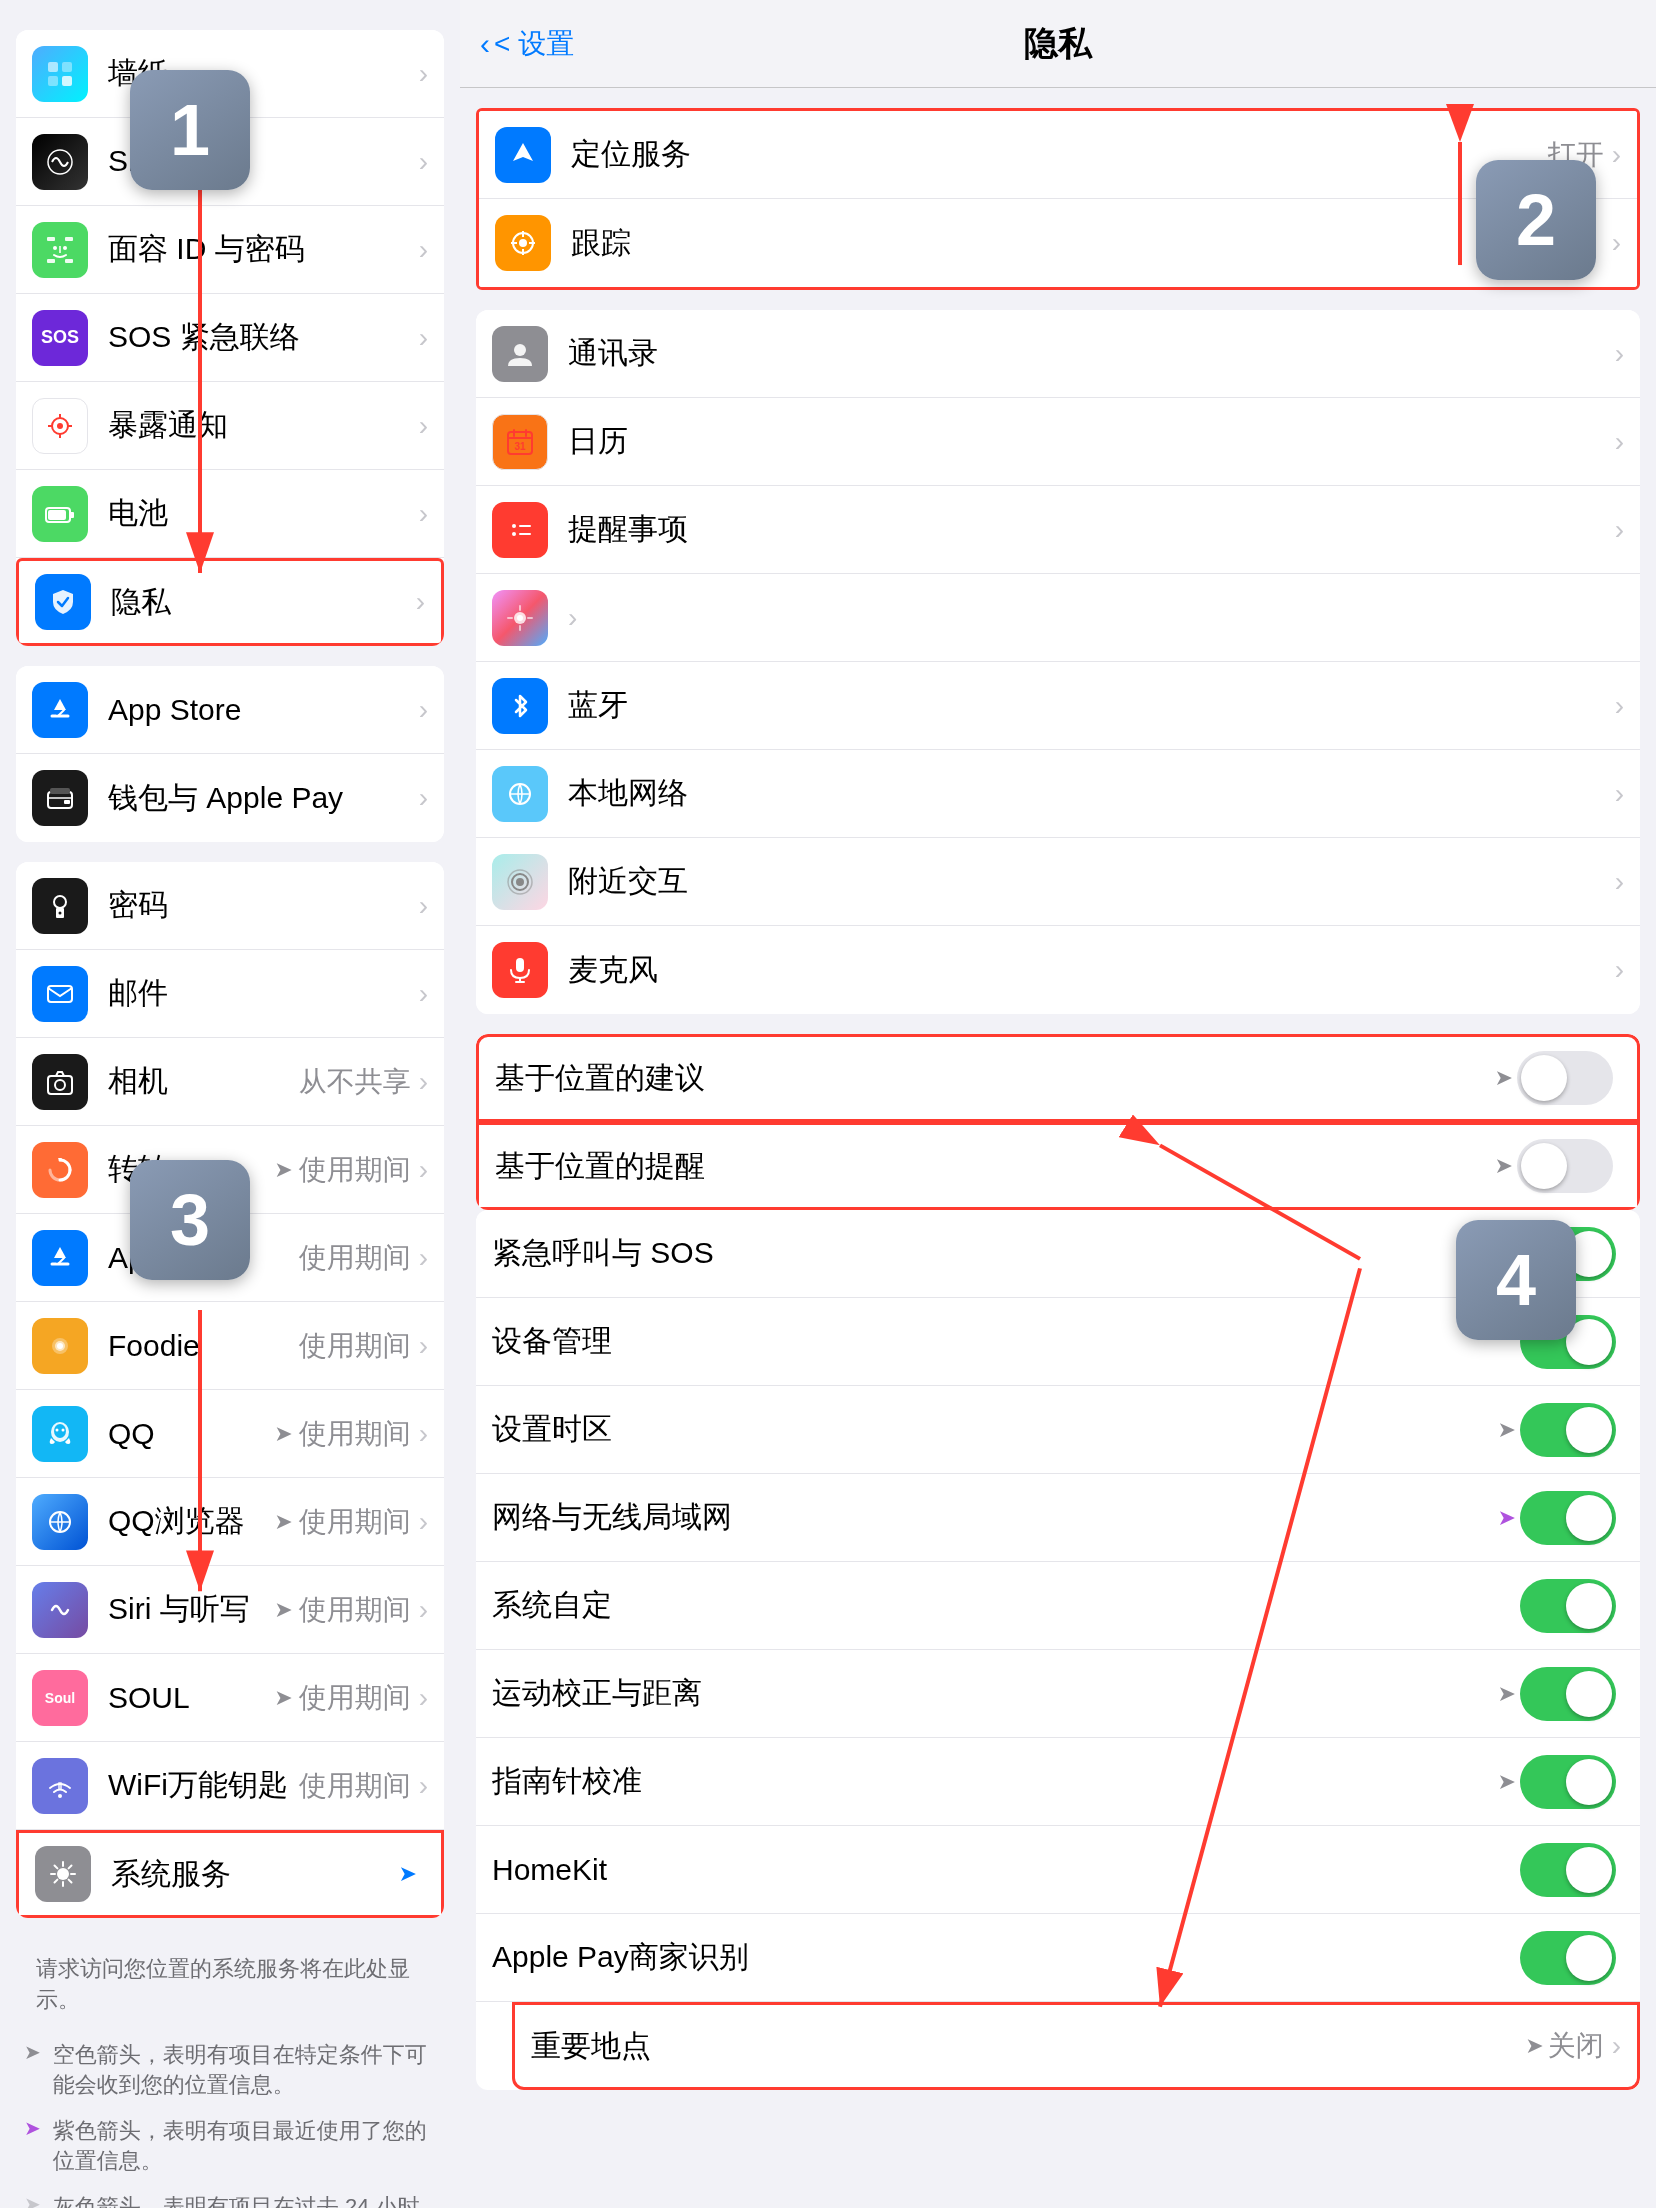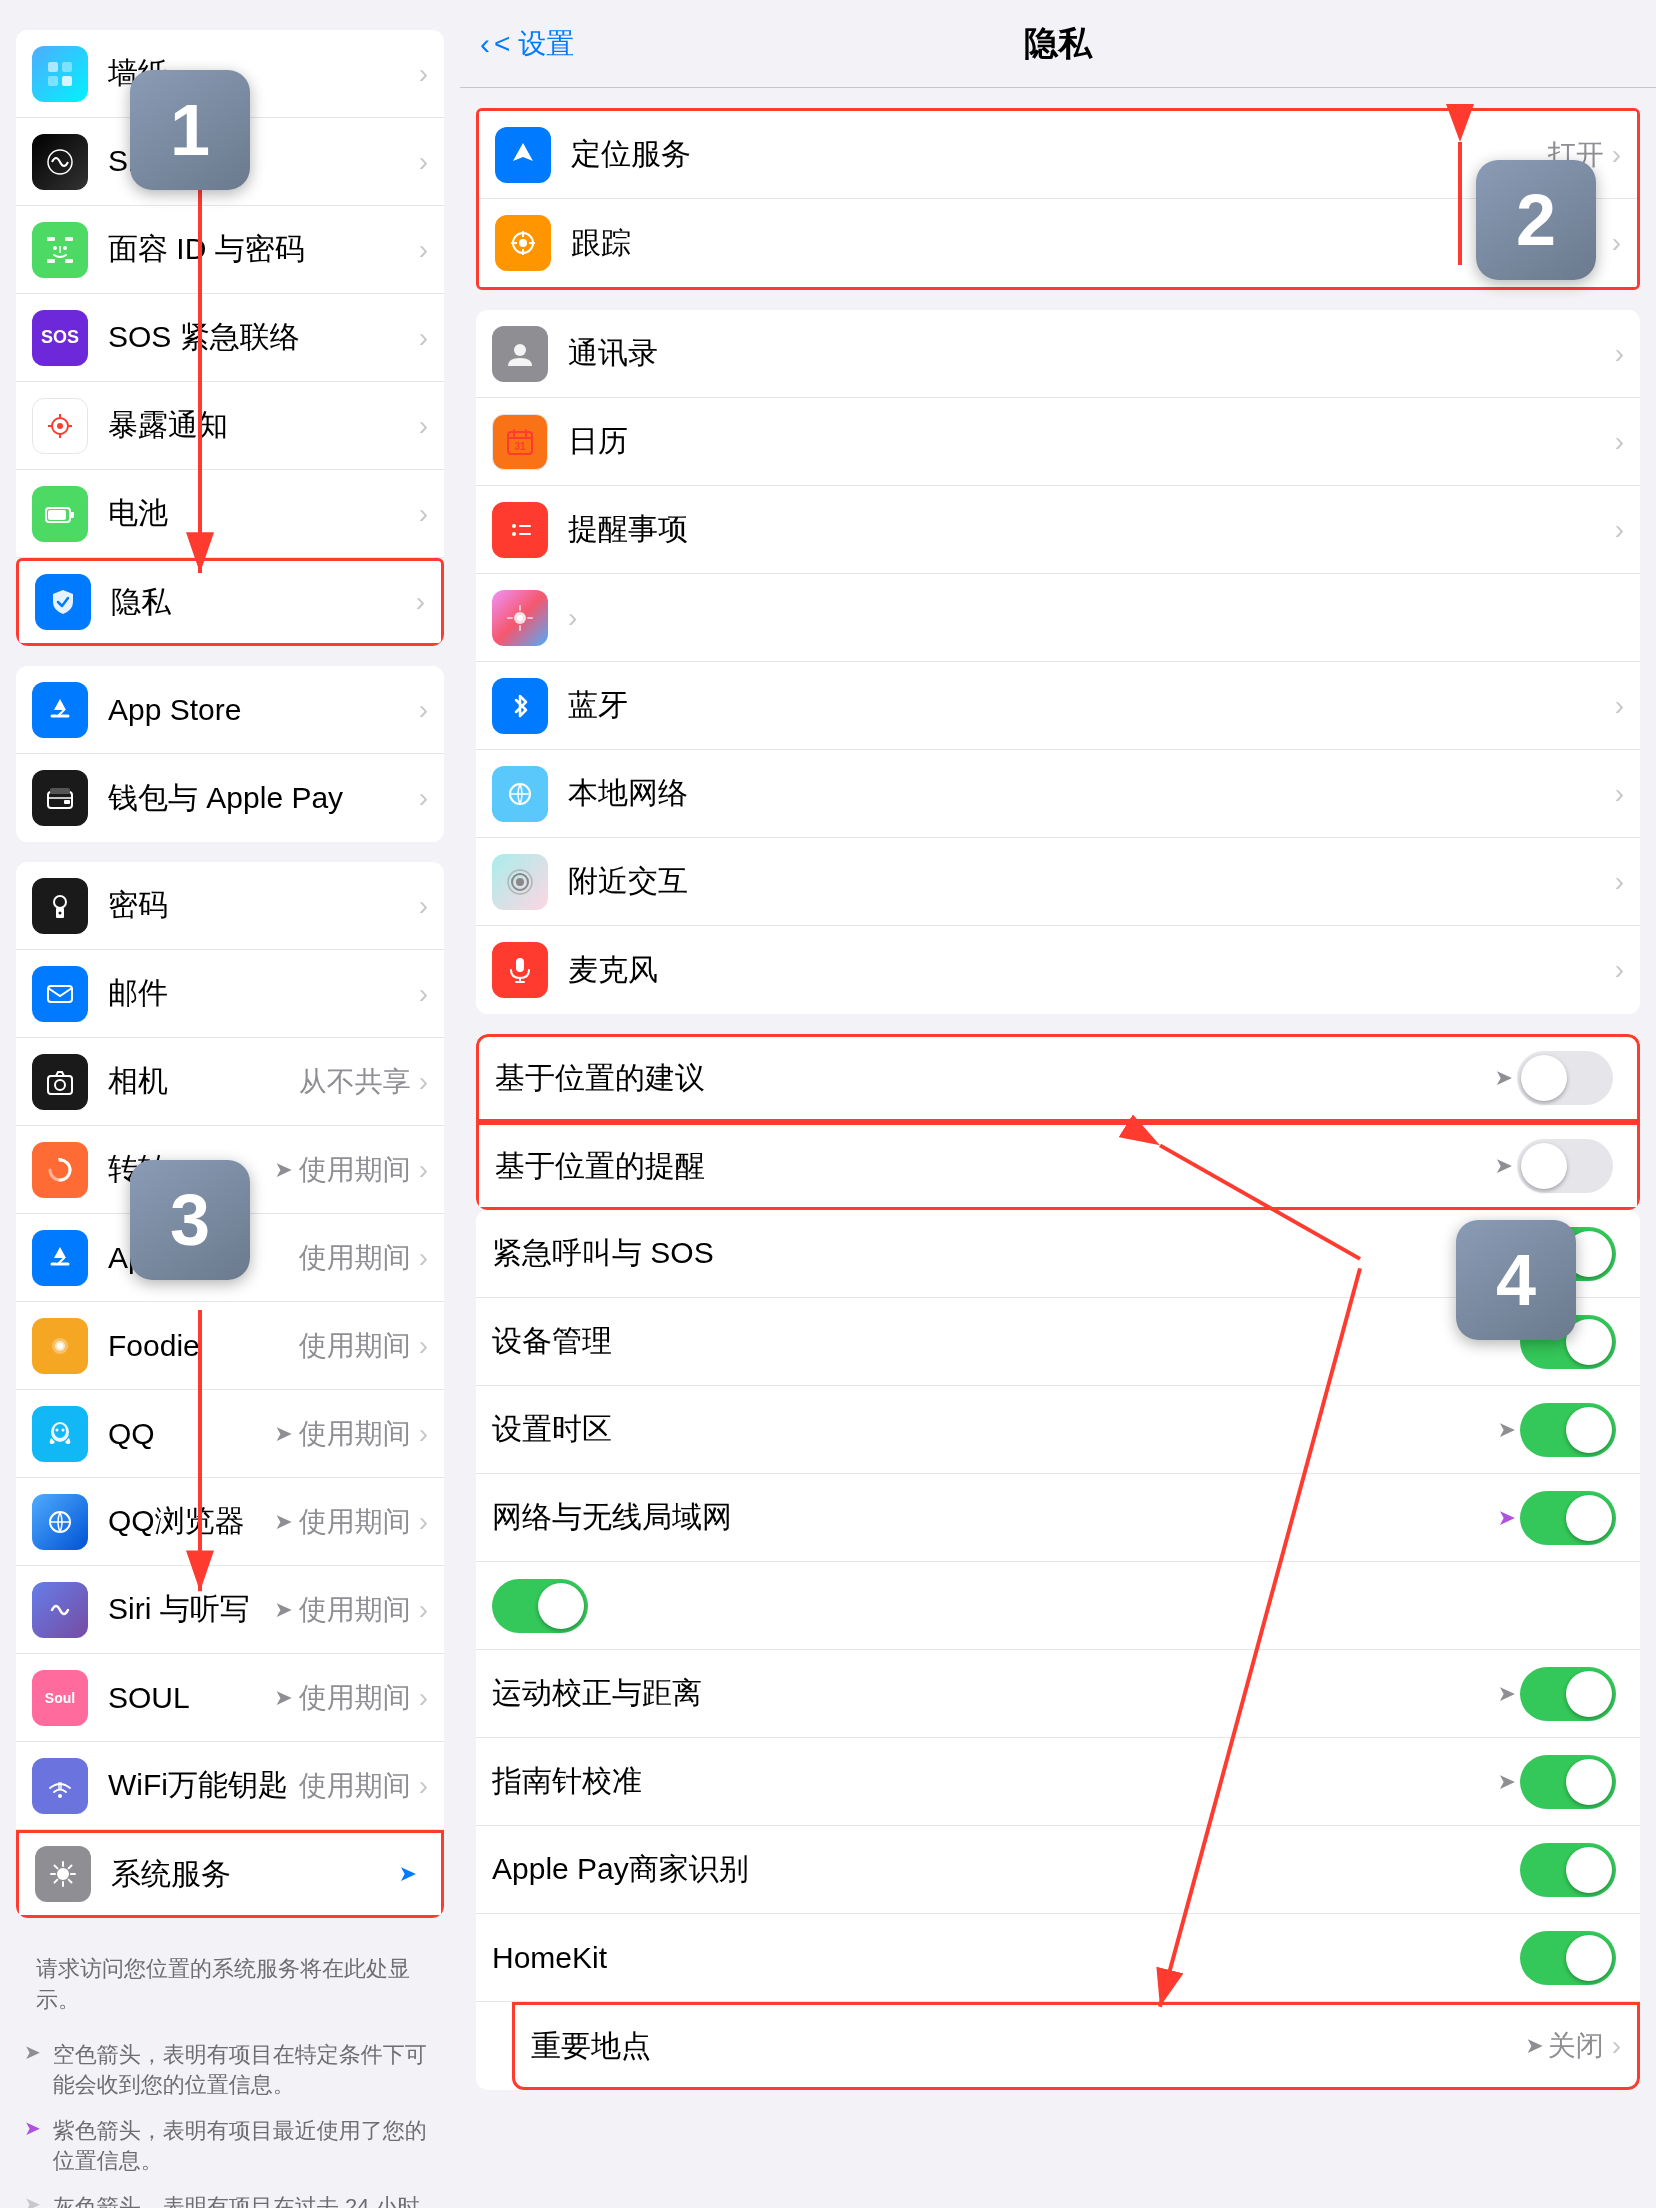--- a/index.html
+++ b/index.html
@@ -708,20 +708,21 @@
 
       <div class="settings-item">
         <span class="item-label">网络与无线局域网</span>
         <span style="color:#af52de;font-size:22px;margin-right:4px;">➤</span>
         <div class="toggle on">
           <div class="toggle-knob"></div>
         </div>
       </div>
 
       <div class="settings-item">
+        <span class="item-label">系统自定</span>
         <div class="toggle on">
           <div class="toggle-knob"></div>
         </div>
       </div>
 
       <div class="settings-item">
         <span class="item-label">运动校正与距离</span>
         <span style="color:#8e8e93;font-size:22px;margin-right:4px;">➤</span>
         <div class="toggle on">
           <div class="toggle-knob"></div>
@@ -730,28 +731,28 @@
 
       <div class="settings-item">
         <span class="item-label">指南针校准</span>
         <span style="color:#8e8e93;font-size:22px;margin-right:4px;">➤</span>
         <div class="toggle on">
           <div class="toggle-knob"></div>
         </div>
       </div>
 
       <div class="settings-item">
+        <span class="item-label">HomeKit</span>
+        <div class="toggle on">
+          <div class="toggle-knob"></div>
+        </div>
+      </div>
+
+      <div class="settings-item">
         <span class="item-label">Apple Pay商家识别</span>
-        <div class="toggle on">
-          <div class="toggle-knob"></div>
-        </div>
-      </div>
-
-      <div class="settings-item">
-        <span class="item-label">HomeKit</span>
         <div class="toggle on">
           <div class="toggle-knob"></div>
         </div>
       </div>
 
       <div class="settings-item red-outline" style="border-radius:0 0 12px 12px;margin-left:36px;">
         <span class="item-label">重要地点</span>
         <span style="color:#8e8e93;font-size:22px;margin-right:4px;">➤</span>
         <span class="item-value">关闭</span>
         <span class="chevron">›</span>

